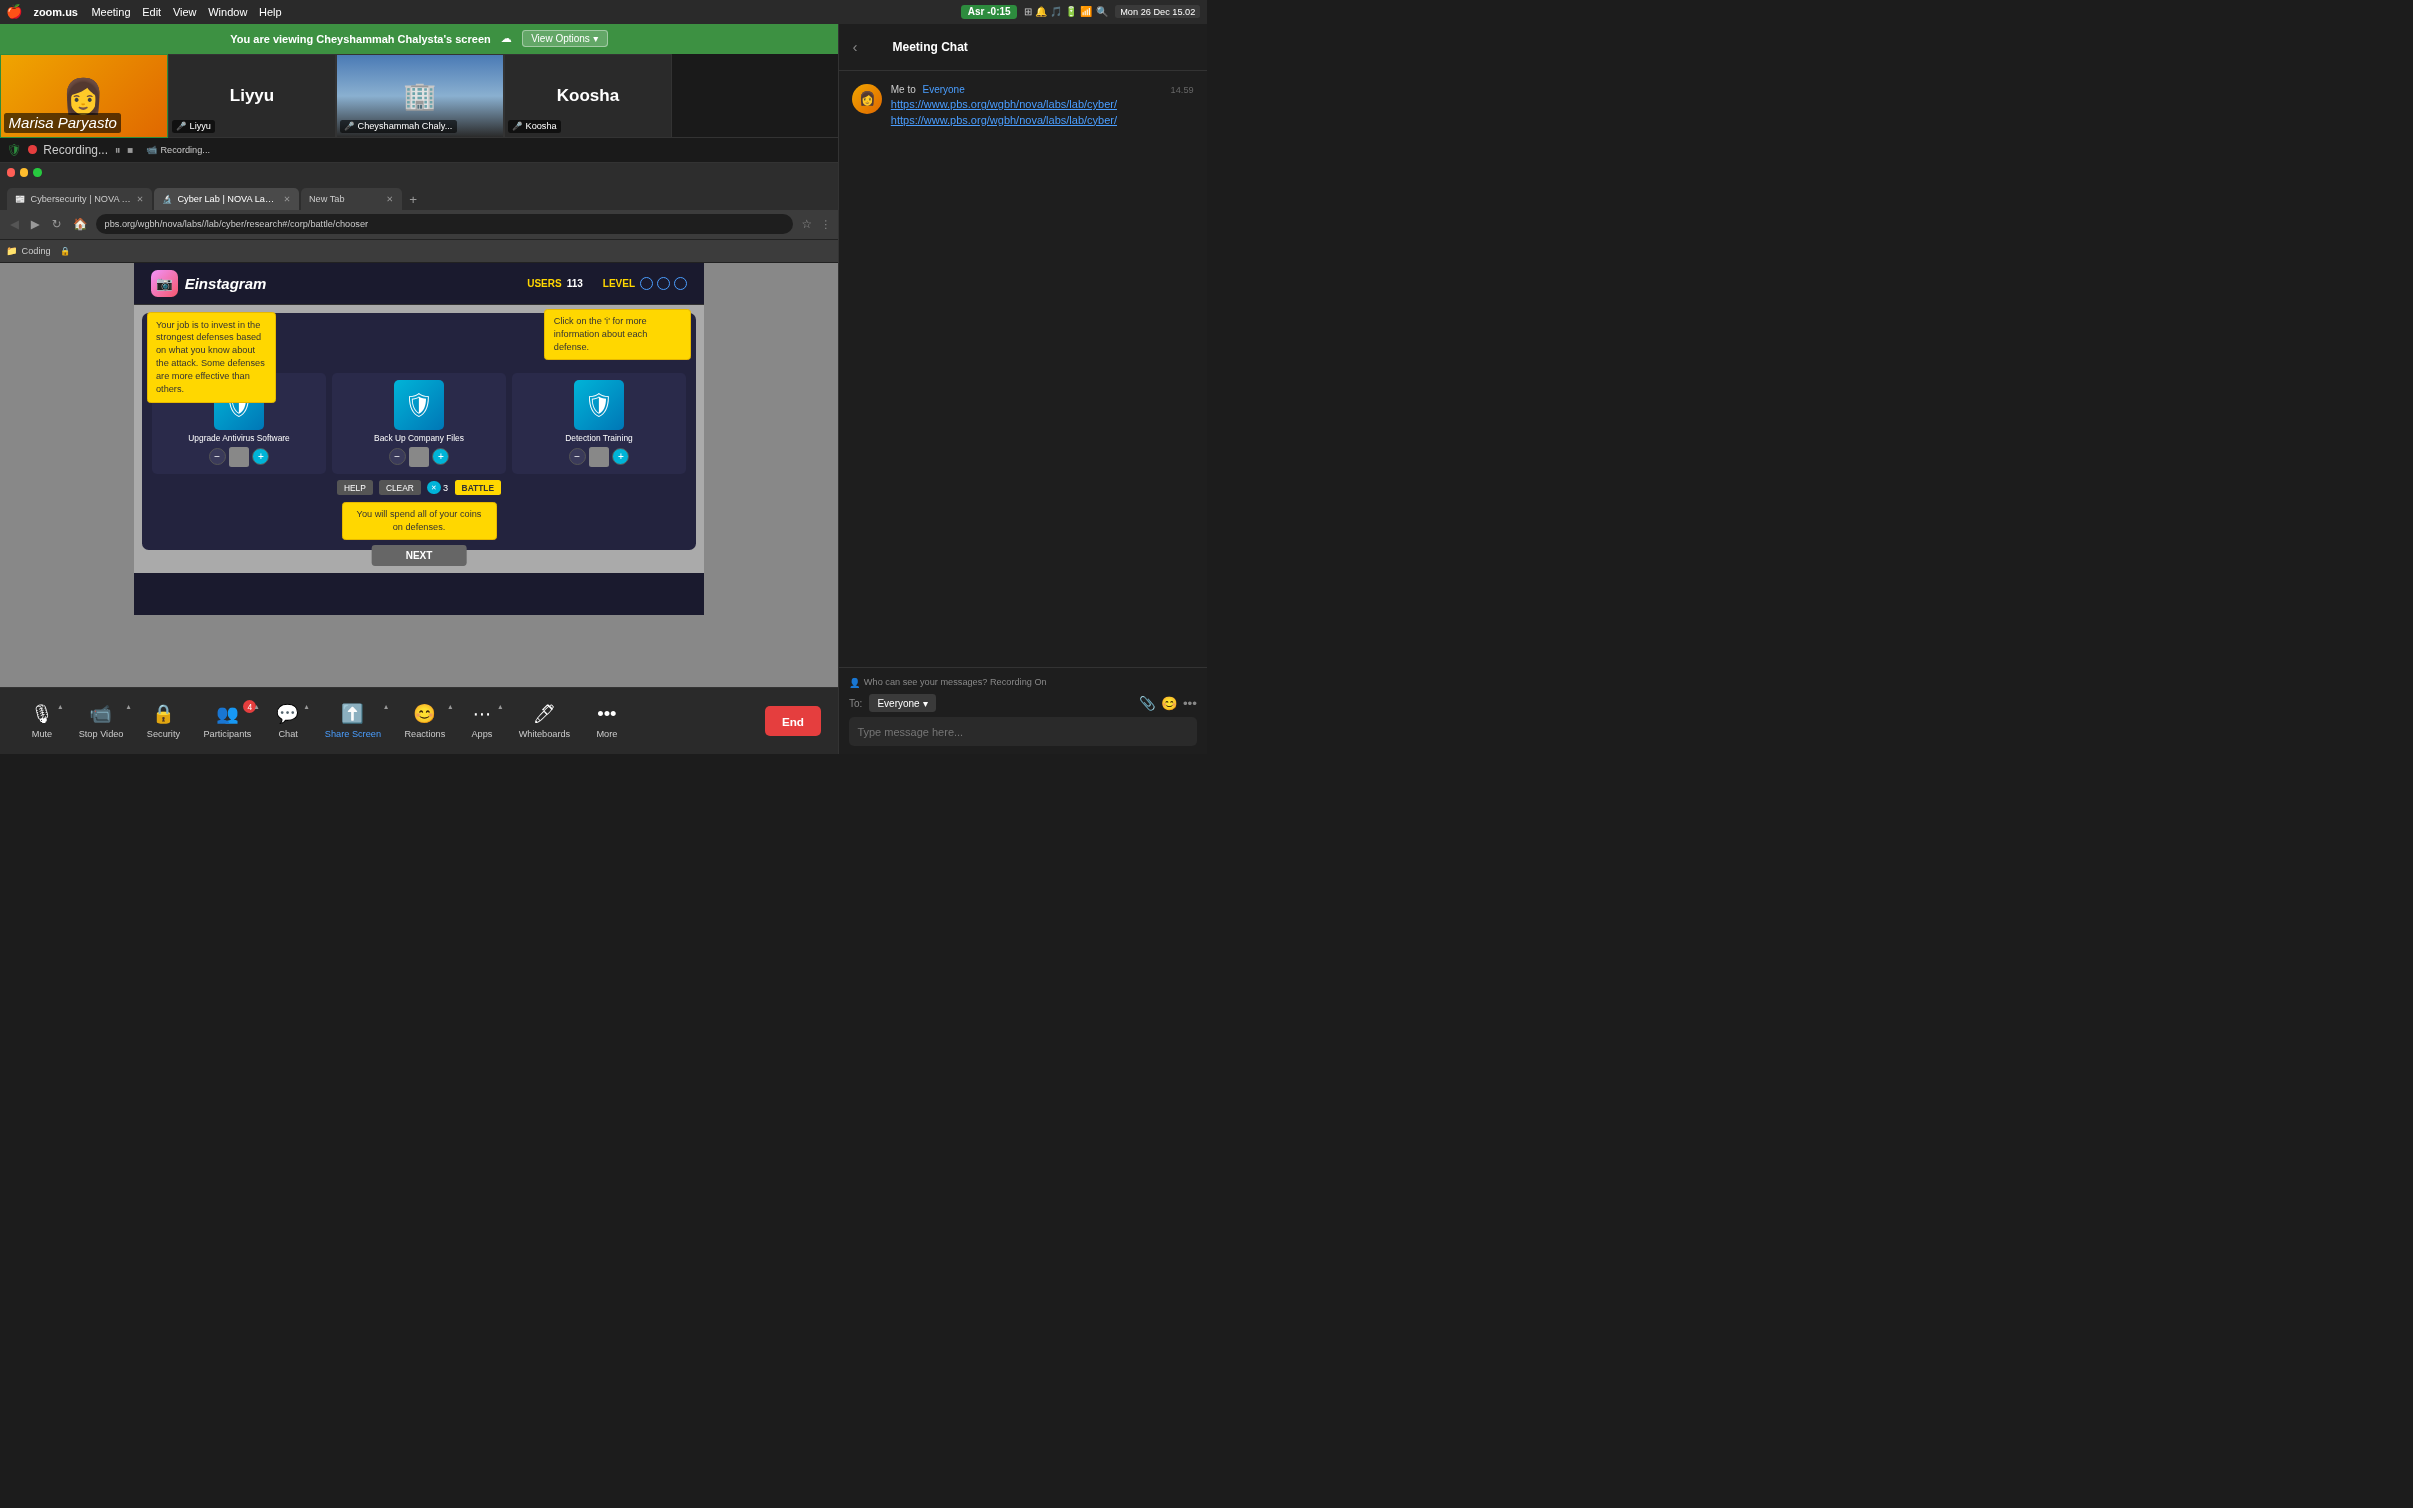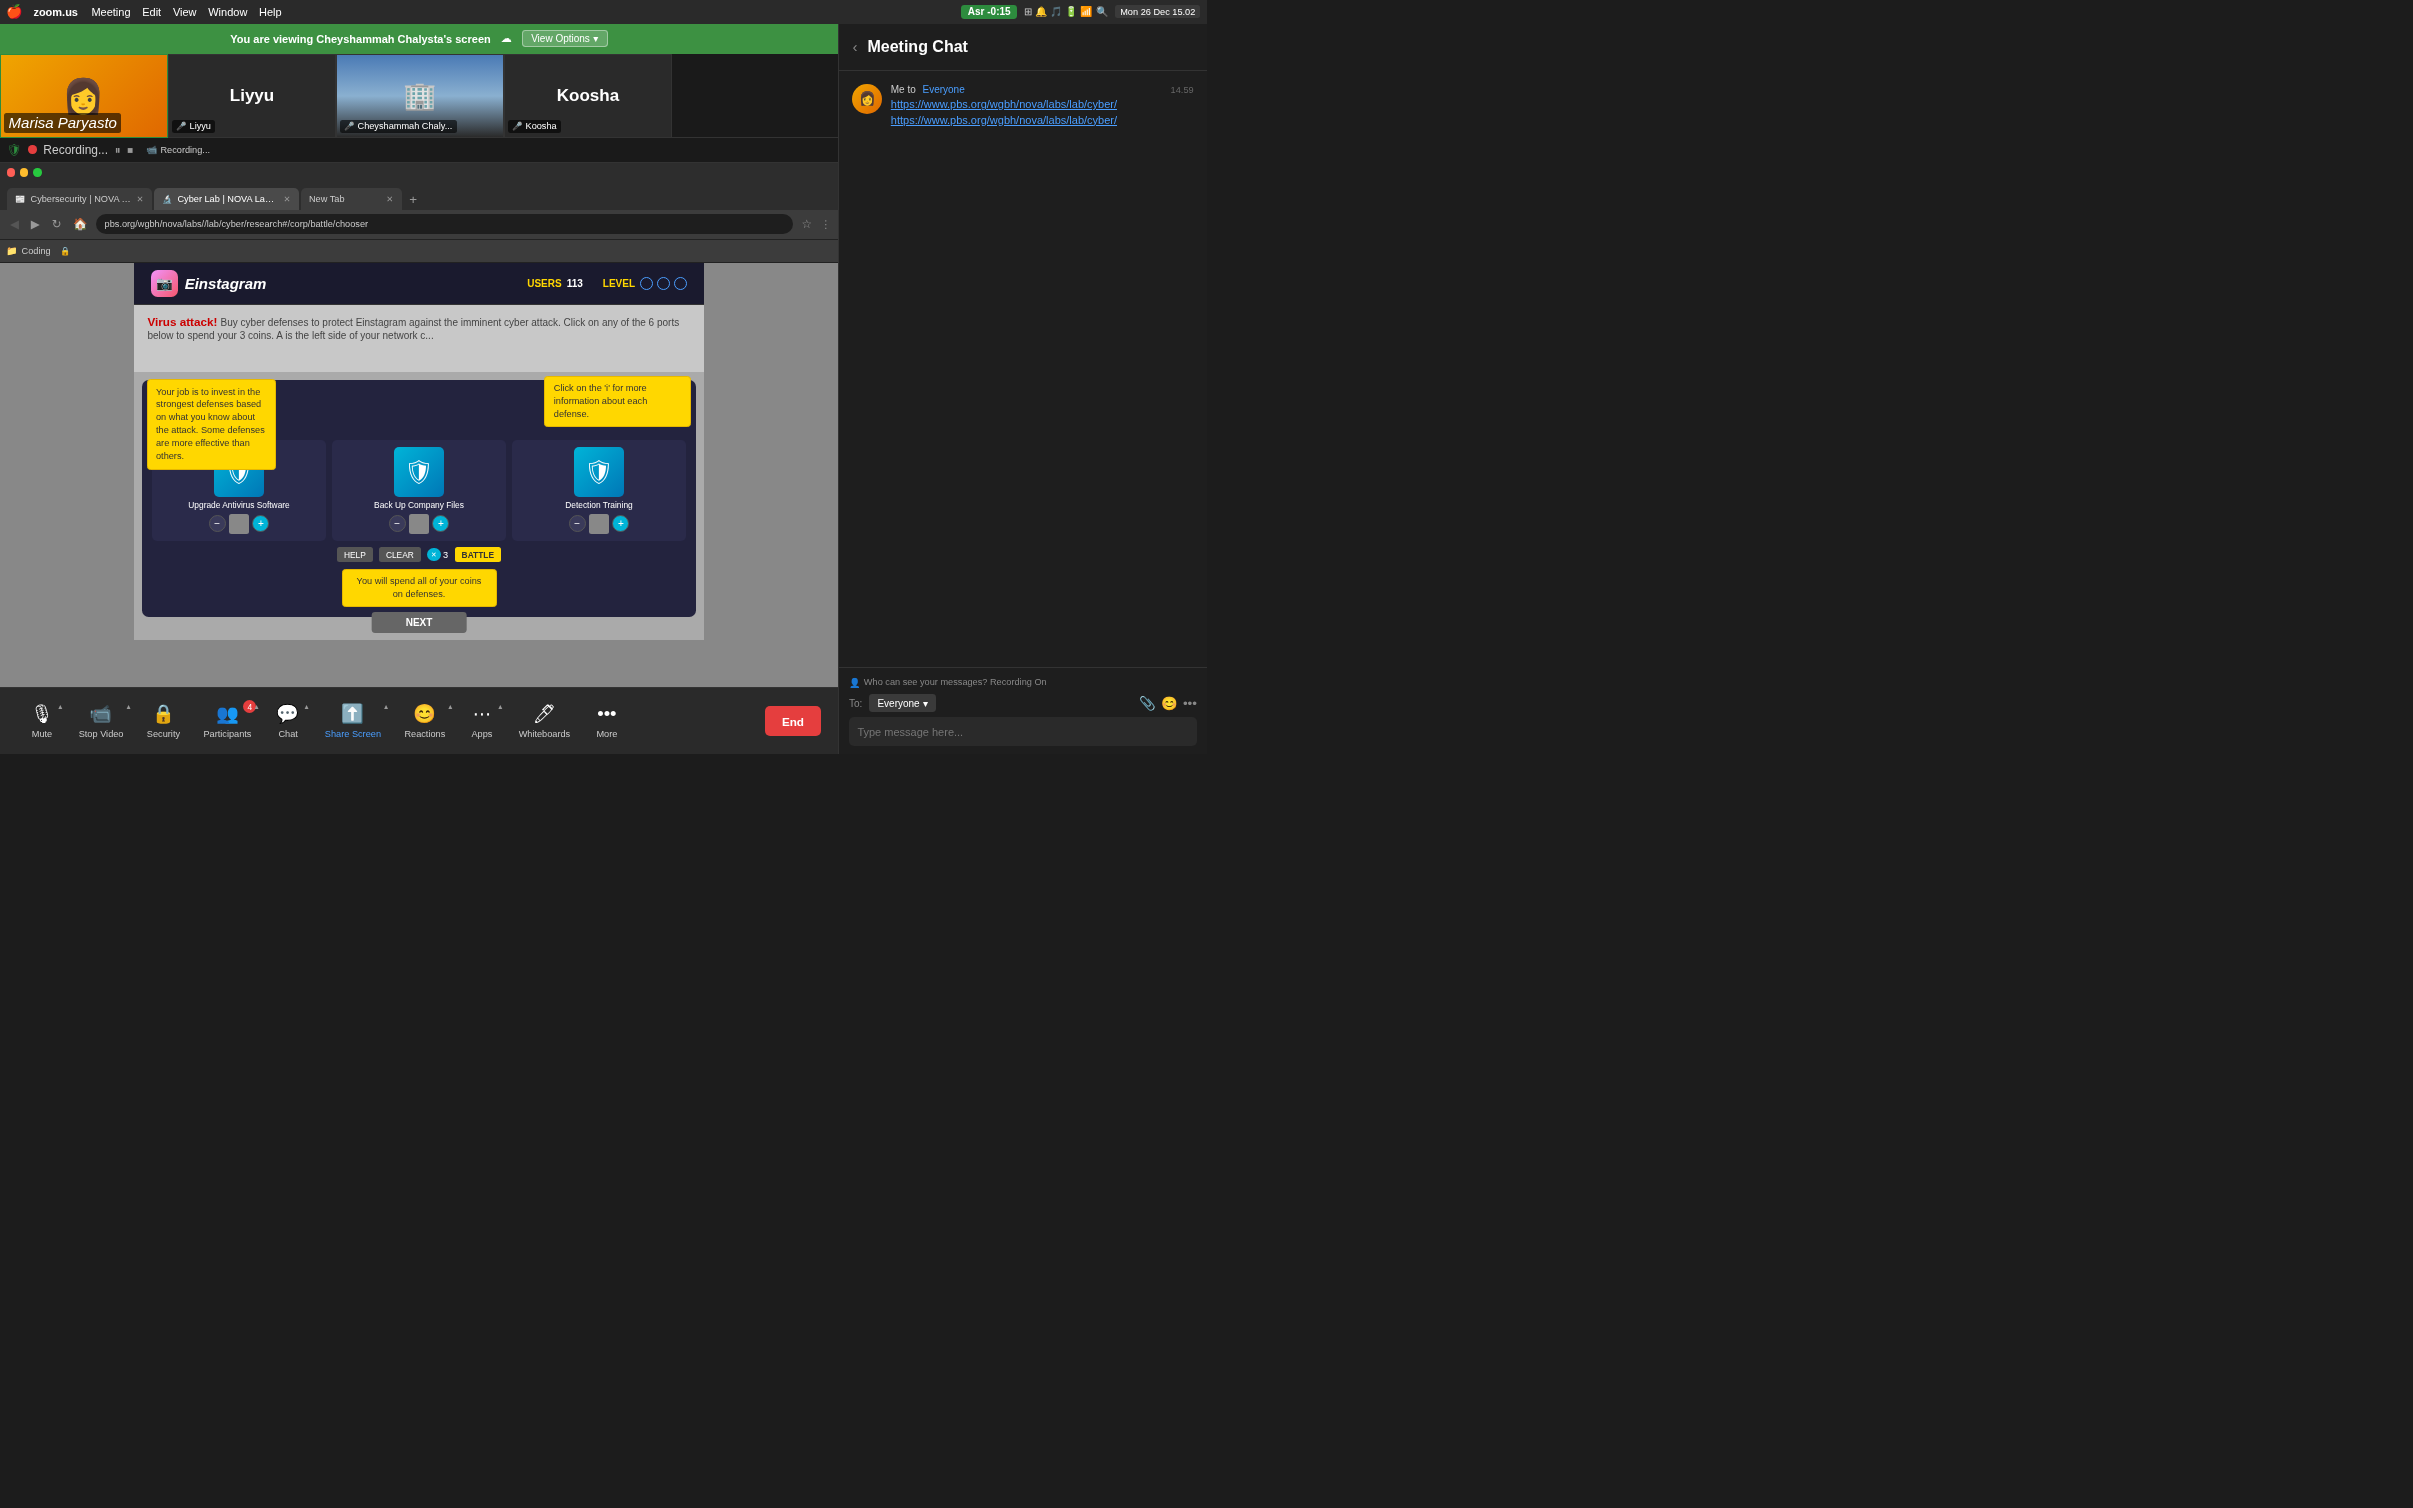--- a/index.html
+++ b/index.html
@@ -581,22 +581,23 @@
       gap: 6.7px;
     }
     .chat-collapse-btn {
       color: #888;
       font-size: 15px;
       cursor: pointer;
       margin-right: 3.4px;
     }
     .chat-title {
       color: #fff;
-      font-size: 16px;
+      font-size: 12px;
       font-weight: 600;
+      margin-left: 25px;
     }
     .chat-messages {
       flex: 1;
       padding: 13.4px;
       overflow-y: auto;
       display: flex;
       flex-direction: column;
       gap: 10px;
     }
     .chat-message {
@@ -884,26 +885,20 @@
               <span class="game-stat-label">LEVEL</span>
               <div class="game-level-circles">
                 <div class="level-circle"></div>
                 <div class="level-circle"></div>
                 <div class="level-circle"></div>
               </div>
             </div>
           </div>
         </div>
 
-        <div class="game-bg-content">
-          <div class="virus-attack-title">
-            <strong>Virus attack!</strong>
-            <span style="font-size:10px;color:#444;">Buy cyber defenses to protect Einstagram against the imminent cyber attack. Click on any of the 6 ports below to spend your 3 coins. A is the left side of your network c...</span>
-          </div>
-        </div>
 
         <div style="position:relative;background:#aaa;padding:8.4px;min-height:268px;">
 
           <div style="position:absolute;top:6.7px;left:12.6px;background:#ffd700;border:1.7px solid #e6b800;border-radius:3.4px;padding:5.9px 8.4px;font-size:9.2px;color:#333;width:129px;z-index:20;line-height:1.4;">Your job is to invest in the strongest defenses based on what you know about the attack. Some defenses are more effective than others.</div>
 
           <div style="background:rgba(20,20,50,0.9);border-radius:6.7px;padding:10px;margin-top:0px;position:relative;">
 
             <div style="position:absolute;top:-4.2px;right:4.2px;background:#ffd700;border:1.7px solid #e6b800;border-radius:3.4px;padding:5px 8.4px;font-size:9.2px;color:#333;width:147px;z-index:20;line-height:1.4;">Click on the 'i' for more information about each defense.</div>
 
             <div style="display:flex;gap:6.7px;margin-top:50px;">

